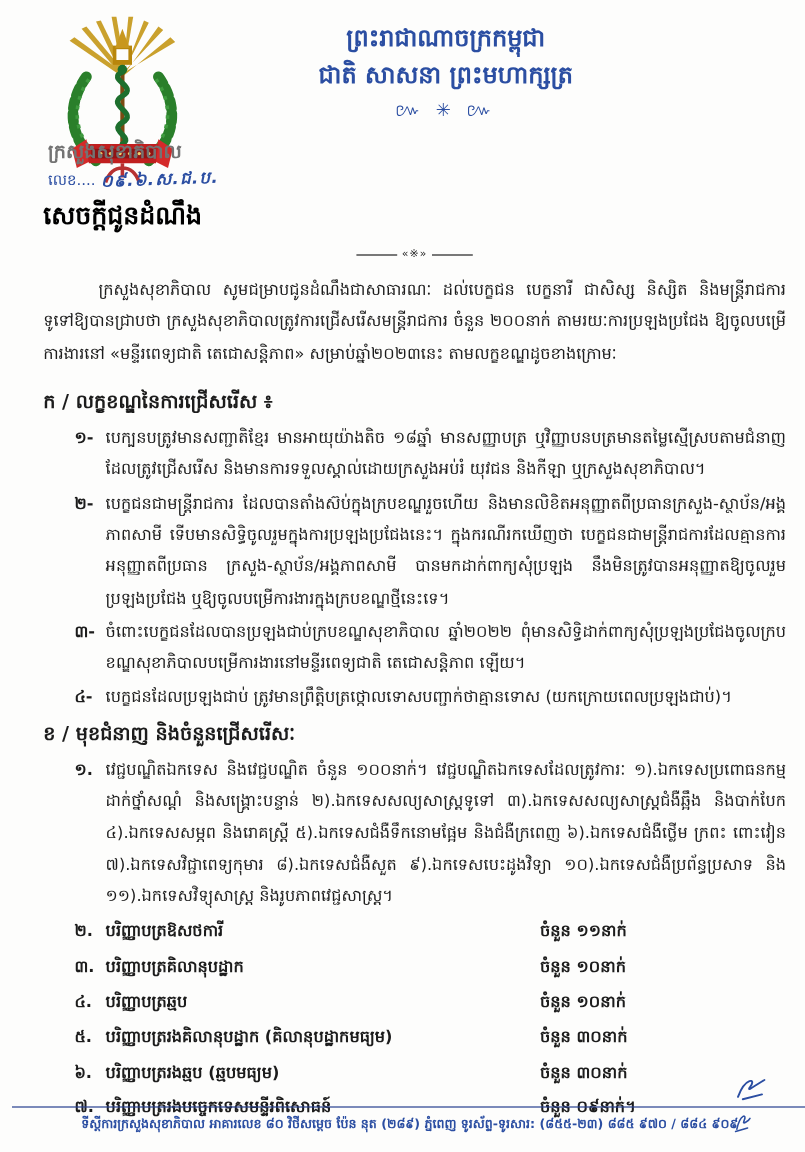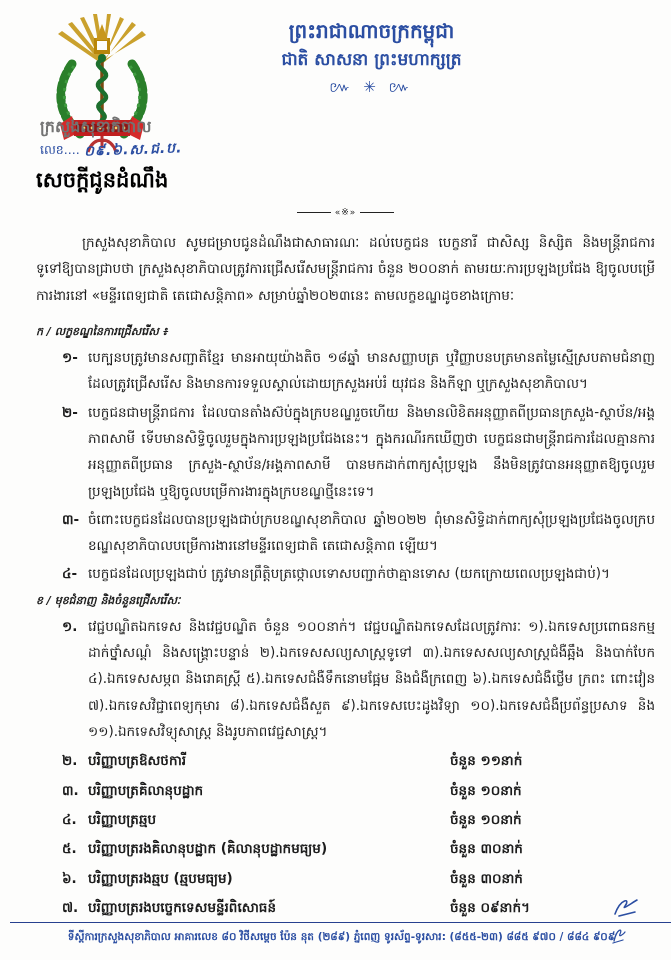--- a/index.html
+++ b/index.html
@@ -15,21 +15,21 @@
     padding-left: 12px;
   }
 
   
   .logo-wrap { position: absolute; left: 38px; top: 12px; width: 128px; height: 152px; }
   .header-center {
     position: absolute; left: 120px; right: 60px; top: 16px;
     text-align: center; color: #2b4ea2;
   }
   .kingdom-title { font-size: 20px; font-weight: bold; line-height: 1.5; }
-  .motto { font-size: 17px; font-weight: bold; line-height: 1.6; }
+  .motto { font-size: 20px; font-weight: bold; line-height: 1.6; }
   .hdr-ornament { font-size: 15px; margin-top: 4px; letter-spacing: 4px; color: #2b4ea2; }
   .ministry-name {
     position: absolute; left: 40px; top: 116px;
     font-size: 16px; font-weight: bold; color: #737373;
   }
   .ref-line {
     position: absolute; left: 40px; top: 140px;
     font-size: 12.5px; color: #2b4ea2;
   }
   .handwritten {
@@ -43,21 +43,21 @@
   .title-divider {
     display: flex; align-items: center; justify-content: center;
     gap: 4px; margin: 10px 0 12px 0; color: #222;
   }
   .title-divider .rule { width: 34px; border-top: 1.6px solid #222; }
   .title-divider .glyph { font-size: 9px; letter-spacing: 1px; }
 
   .body-text { font-size: 13.5px; line-height: 1.95; text-align: justify; }
   .intro { text-indent: 46px; margin: 0 0 16px 0; }
 
-  .sec-heading { font-size: 11px; font-weight: bold; margin: 6px 0 4px 0; font-style: italic; }
+  .sec-heading { font-size: 16px; font-weight: bold; margin: 6px 0 4px 0; }
 
   .num-item { display: flex; margin: 2px 0 2px 26px; }
   .num-item .marker { flex: 0 0 26px; font-weight: bold; }
   .num-item .txt { flex: 1; }
 
   .count-row { display: flex; margin: 3px 0 3px 26px; font-weight: 600; }
   .count-row .marker { flex: 0 0 26px; }
   .count-row .lbl { flex: 0 0 362px; }
   .count-row .cnt { flex: 1; }
 

